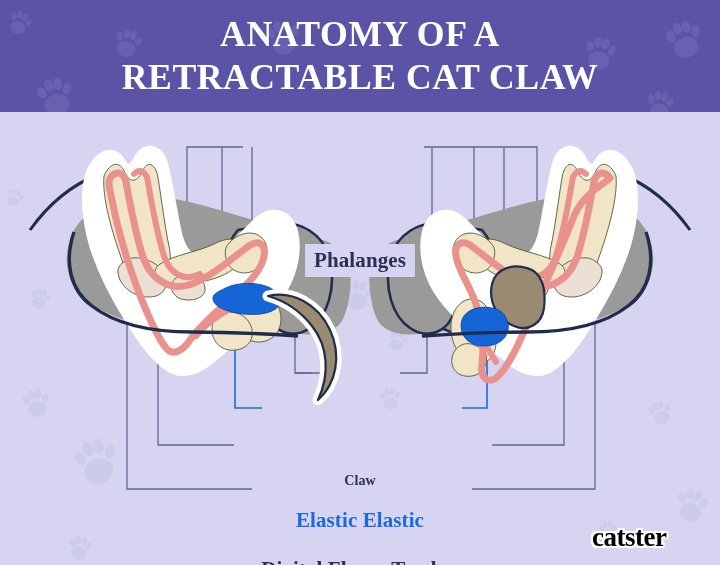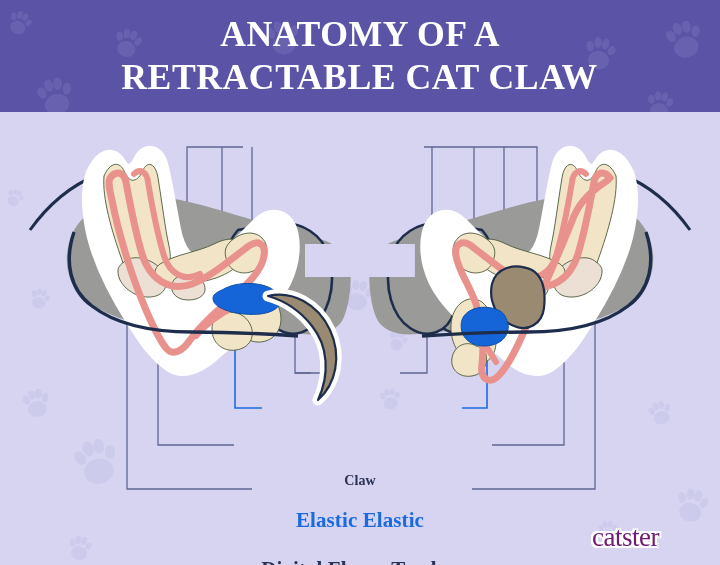--- a/index.html
+++ b/index.html
@@ -32,21 +32,20 @@
     left: 0; top: 0;
     width: 720px; height: 112px;
     opacity: 0.30;
   }
   #title-block {
     position: absolute;
     left: 0; top: 0;
     width: 720px; height: 112px;
     display: flex;
     flex-direction: column;
-    align-items: center;
     justify-content: center;
     gap: 1px;
   }
   .title-line {
     color: #ffffff;
     font-family: "Liberation Serif", "DejaVu Serif", serif;
     font-weight: bold;
     font-size: 35px;
     line-height: 42px;
     letter-spacing: 0.5px;
@@ -94,24 +93,24 @@
   #label-claw        { left: 360px; top: 361px; font-size: 14px; }
   #label-ligament    { left: 360px; top: 396px; font-size: 21px; }
   #label-tendon      { left: 360px; top: 445px; font-size: 21px; }
 
   
   #logo {
     position: absolute;
     left: 592px;
     top: 522px;
     font-family: "Liberation Serif", "DejaVu Serif", serif;
-    font-weight: normal;
+    font-weight: bold;
     font-size: 27px;
     letter-spacing: -0.5px;
-    color: #701a75;
+    color: #000000;
     text-shadow:
       -2px -2px 0 #ffffff,  2px -2px 0 #ffffff,
       -2px  2px 0 #ffffff,  2px  2px 0 #ffffff,
        0px -2px 0 #ffffff,  0px  2px 0 #ffffff,
       -2px  0px 0 #ffffff,  2px  0px 0 #ffffff;
   }
 </style>
 </head>
 <body>
 
@@ -355,20 +354,21 @@
       </g>
     <g>
           <rect x="305.0" y="132.0" width="109.9" height="33.0" fill="#d6d4f0"></rect>
           <rect x="327.5" y="357.0" width="65.1" height="33.0" fill="#d6d4f0"></rect>
           <rect x="274.1" y="392.0" width="171.8" height="33.0" fill="#d6d4f0"></rect>
           <rect x="252.1" y="441.0" width="215.8" height="33.0" fill="#d6d4f0"></rect>
           <rect x="273.0" y="485.0" width="174.0" height="33.0" fill="#d6d4f0"></rect>
         </g>
       </svg>
 
+    <div class="label dark" id="label-phalanges">Phalanges</div>
 
     <div class="label dark" id="label-claw">Claw</div>
 
     <div class="label blue" id="label-ligament">Elastic Elastic</div>
 
     <div class="label dark" id="label-tendon">Digital Flexor Tendon</div>
 
   </div>
 
   <div id="logo">catster</div>

